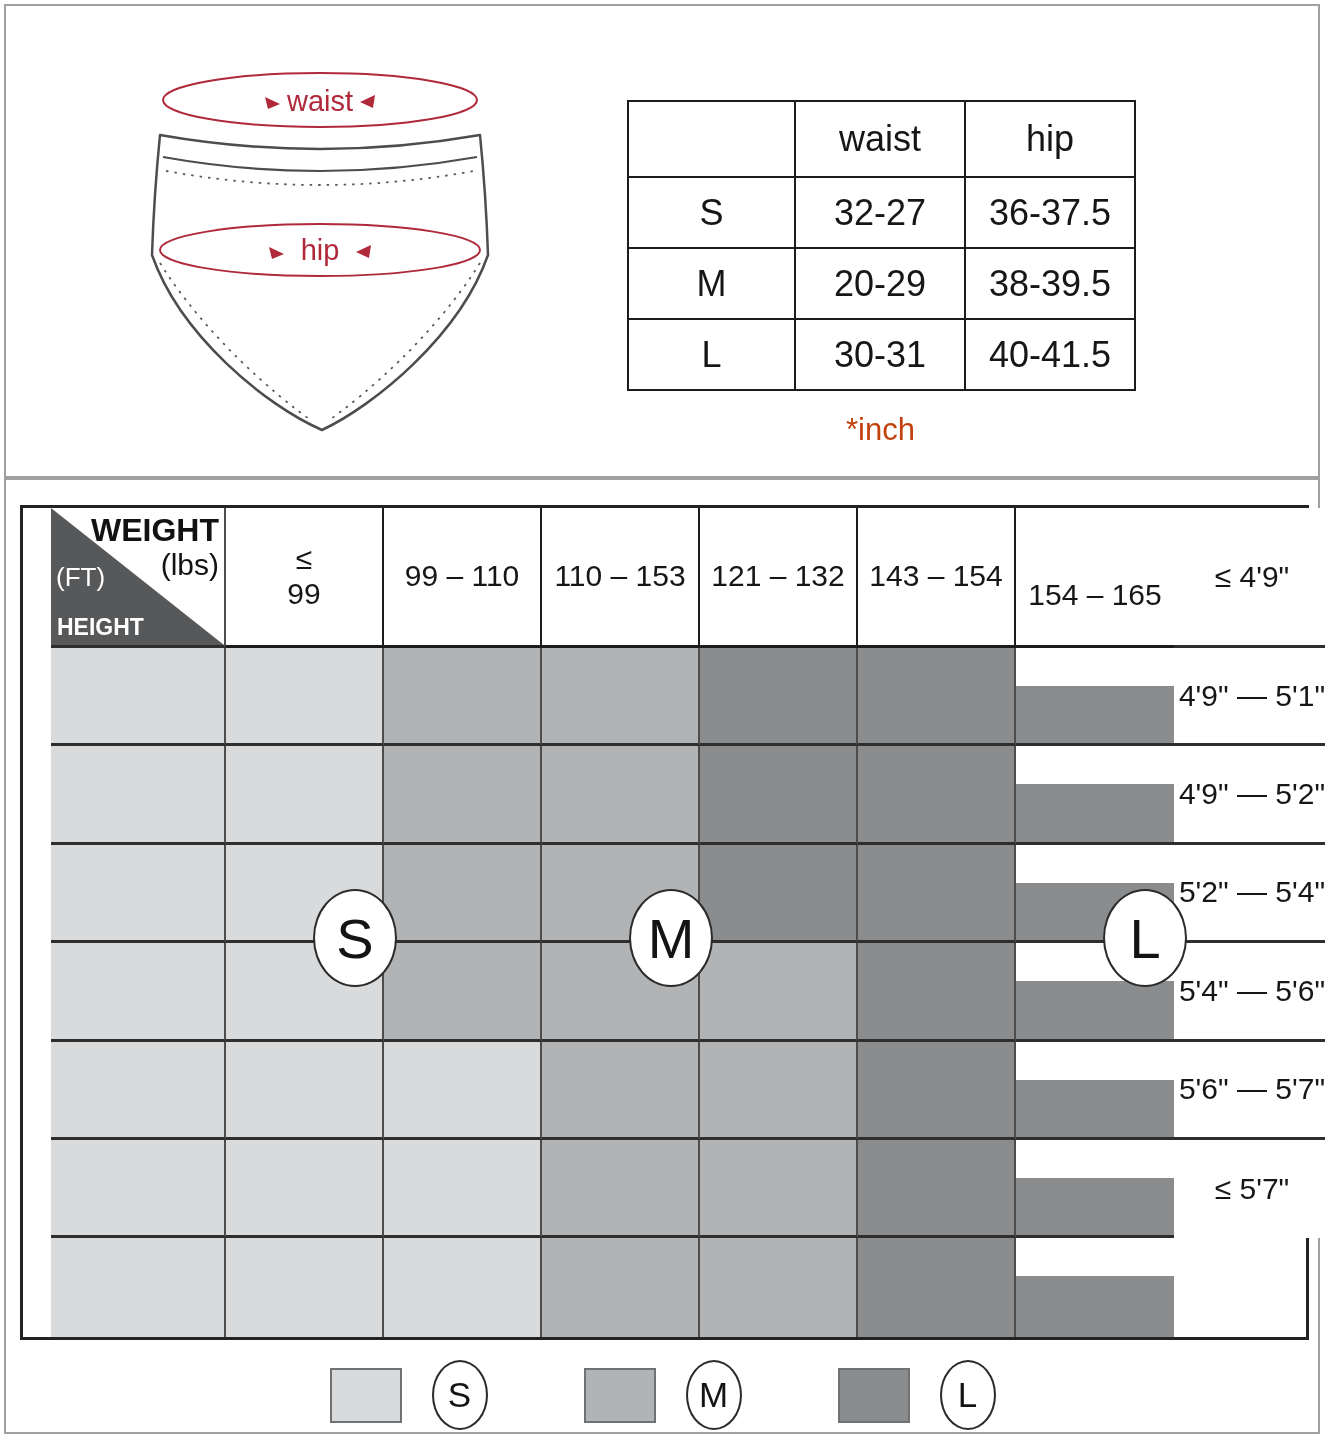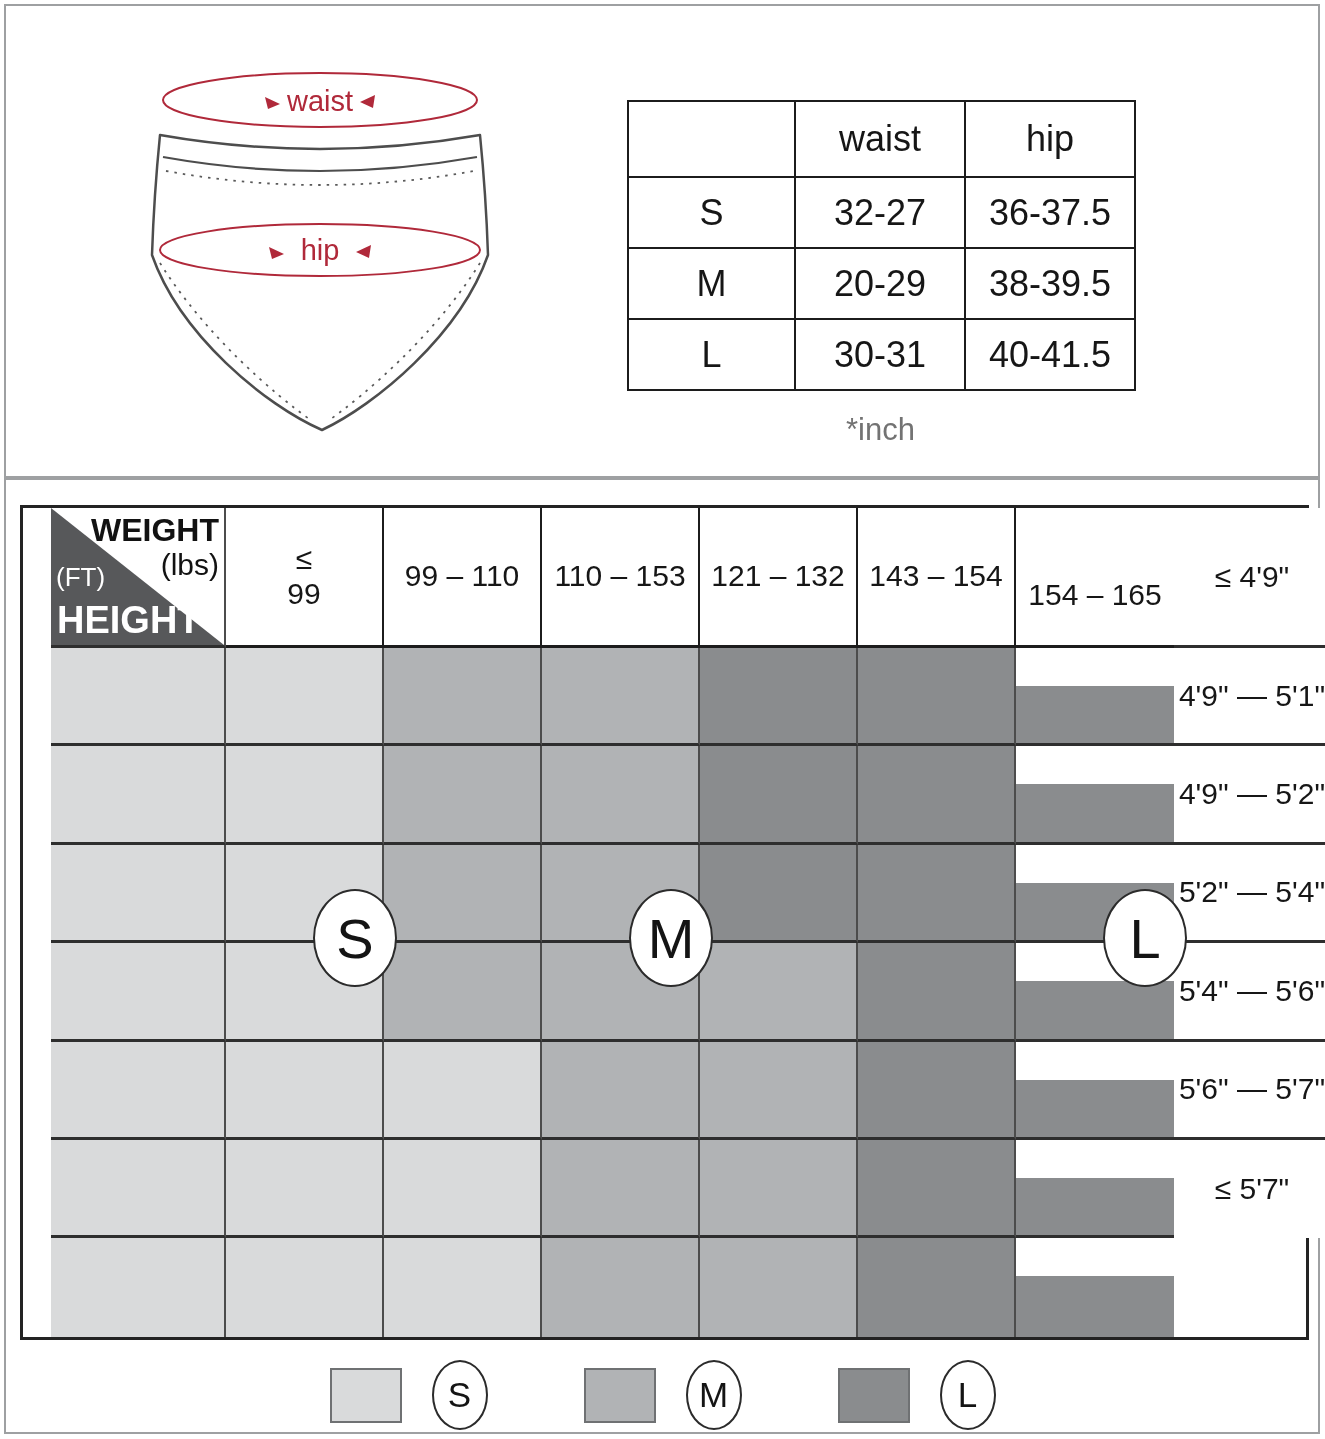--- a/index.html
+++ b/index.html
@@ -21,21 +21,21 @@
   
   .size-table{position:absolute;left:627px;top:100px;border-collapse:collapse;table-layout:fixed;}
   .size-table td{border:2px solid #1c1c1c;text-align:center;vertical-align:middle;
                  font-size:36px;color:#161616;background:#fff;}
   .size-table td.c0{width:163px;}
   .size-table td.c1{width:166px;}
   .size-table td.c2{width:166px;}
   .size-table tr.hdr td{height:72px;}
   .size-table tr.datarow td{height:67px;}
 
-  #inch-note{position:absolute;left:627px;top:412px;width:507px;text-align:center;font-size:31px;color:#737373;}
+  #inch-note{position:absolute;left:627px;top:412px;width:507px;text-align:center;font-size:31px;color:#c2410c;}
 
   
   #hw-grid{position:absolute;left:20px;top:505px;width:1289px;height:835px;
            display:grid;grid-template-columns:175px repeat(7,158px);
            grid-template-rows:140px repeat(7,98.4px);
            border:3px solid #232323;box-sizing:border-box;background:#fff;padding-left:28px;}
   #hw-grid > div{box-sizing:border-box;display:flex;align-items:center;justify-content:center;
                  border-right:2px solid #4c4c4c;border-bottom:3px solid #2e2e2e;}
   #hw-grid > div.last-col{border-right:none;margin-top:38px;}
   #hw-grid > div.last-row{border-bottom:none;}
@@ -44,21 +44,21 @@
   #hw-grid .rowlbl{background:#fff;border-right:2px solid #1c1c1c;font-size:30px;color:#161616;white-space:nowrap;}
 
   
   .corner{position:relative;background:#fff;padding:0;overflow:hidden;}
   .corner-tri{position:absolute;left:0;top:0;width:100%;height:100%;
               background:#57585a;clip-path:polygon(0 0,100% 100%,0 100%);}
   .corner span{position:absolute;line-height:1;}
   .corner .w1{right:5px;top:6px;font-weight:bold;font-size:32px;color:#121212;}
   .corner .w2{right:5px;top:42px;font-size:30px;color:#121212;}
   .corner .h1{left:5px;top:56px;font-size:26px;color:#fff;}
-  .corner .h2{left:6px;bottom:6px;font-weight:bold;font-size:38px;color:#fff;}
+  .corner .h2{left:6px;bottom:6px;font-weight:bold;font-size:23px;color:#fff;}
 
   
   .size-badge{position:absolute;width:80px;height:94px;border-radius:50%;background:#fff;
               border:2px solid #2b2b2b;display:flex;align-items:center;justify-content:center;
               font-size:56px;color:#141414;transform:translate(-50%,-50%);}
 
   
   #legend{position:absolute;left:0;top:1360px;width:1325px;display:flex;
           justify-content:center;align-items:center;gap:96px;}
   .legend-item{display:flex;align-items:center;gap:30px;}

